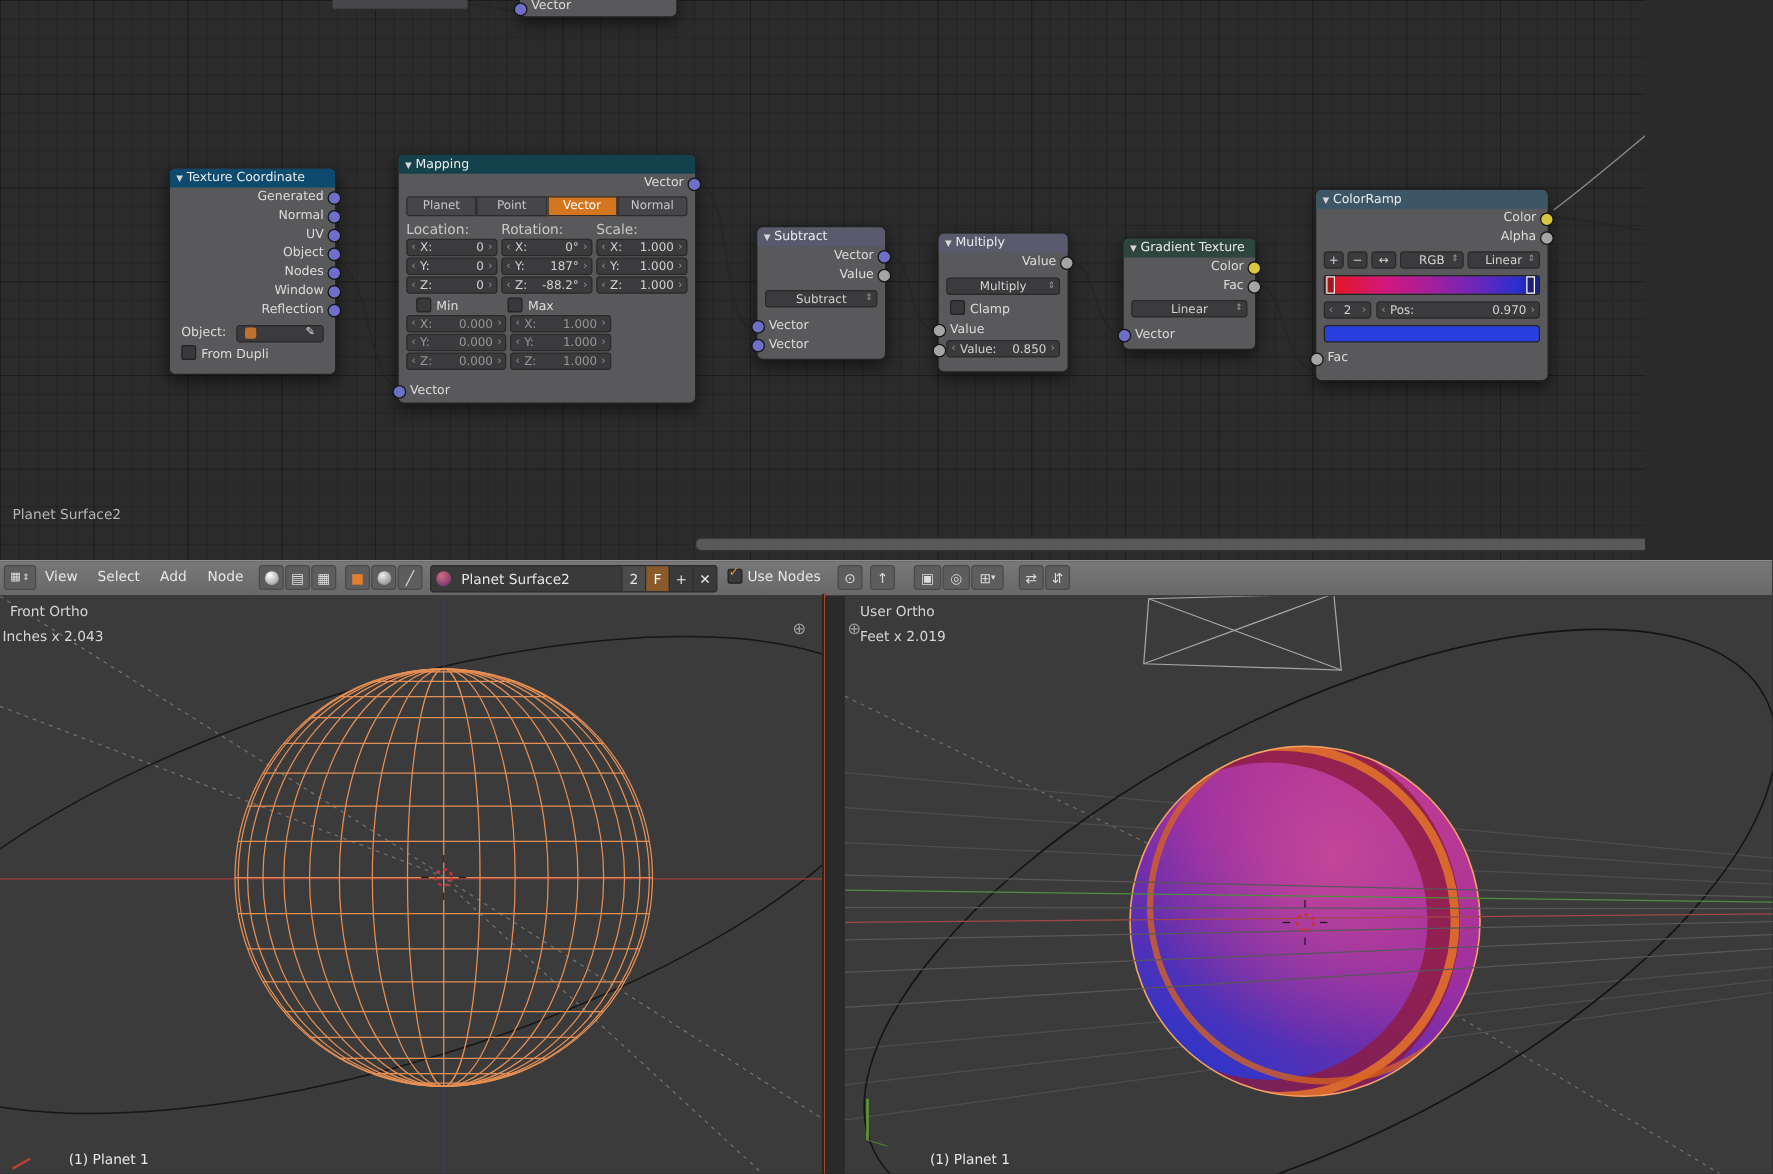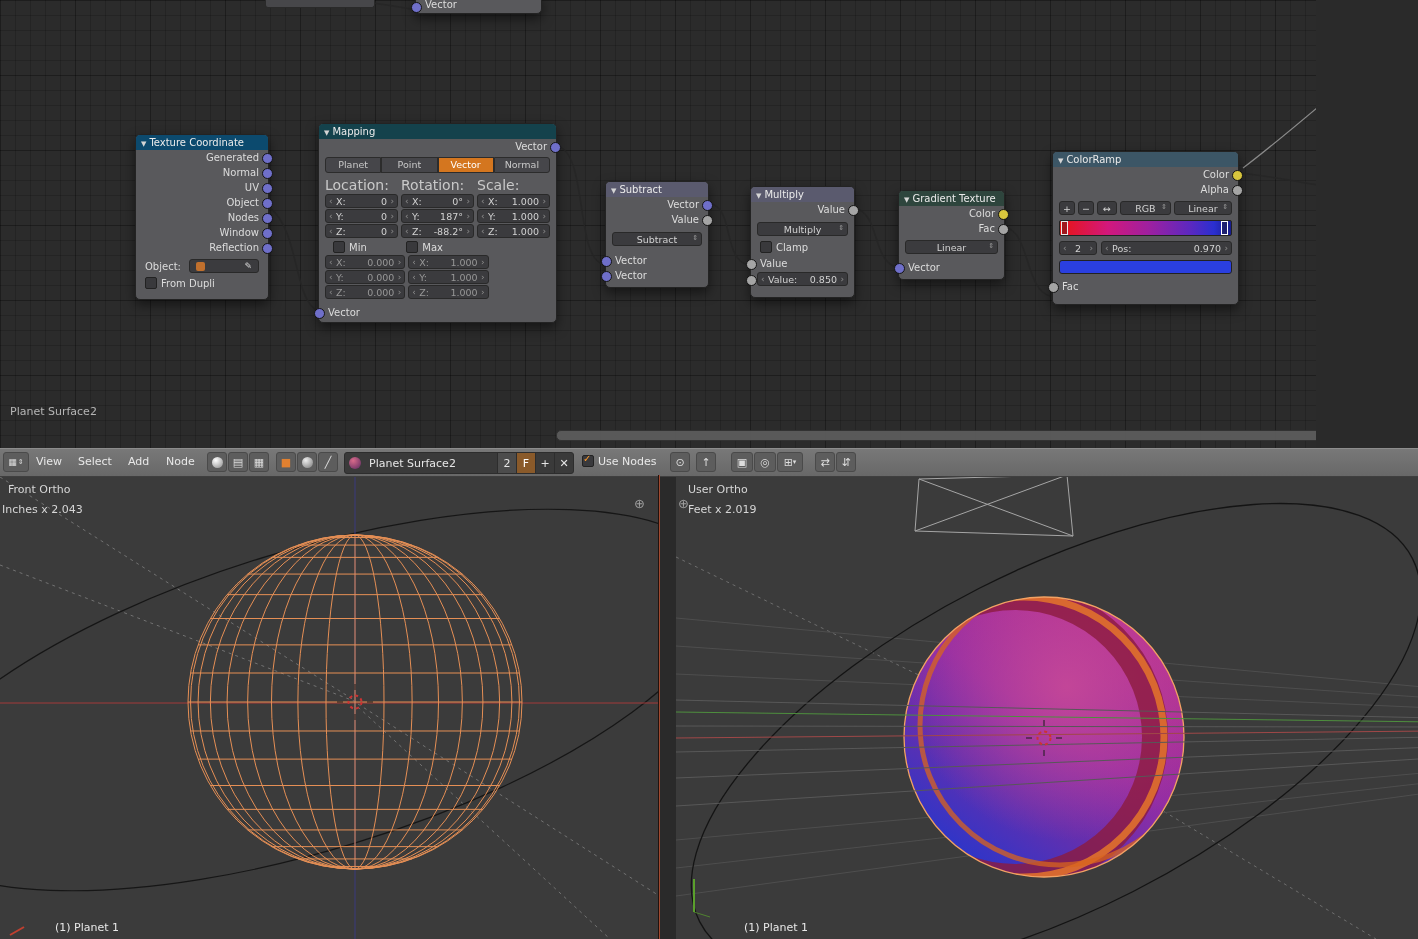--- a/index.html
+++ b/index.html
@@ -37,21 +37,21 @@
   .numfield::after{content:"›";position:absolute;right:3px;color:#8f8f8f;font-size:9px}
   .numfield.center{justify-content:center}
   .dim{color:#979797}
   .checkbox{display:inline-block;width:10px;height:10px;background:#39393c;border:1px solid #222;
         border-radius:2px;vertical-align:middle;margin-right:4px;position:relative;top:-1px}
   .checkbox.on::after{content:"✓";position:absolute;left:0;top:-3px;color:#ff9a2a;font-size:10px;font-weight:bold}
   .tabbtn{flex:1;height:14px;line-height:14px;text-align:center;background:#46464a;
         border:1px solid #2c2c2c;color:#c8c8c8;font-size:9.5px}
   .tabbtn.first{border-radius:3px 0 0 3px}.tabbtn.last{border-radius:0 3px 3px 0}
   .tabbtn.active{background:#d4761f;color:#fff}
-  .collabel{flex:1;font-size:14px;color:#c9c9c9}
+  .collabel{flex:1;font-size:11px;color:#c9c9c9}
   .ne-label{position:absolute;left:10px;top:405px;color:#b5b5b5;font-size:11px}
   .hscroll{position:absolute;left:556px;top:430px;width:842px;height:9px;background:#5f5f5f;
         border:1px solid #333;border-radius:5px;opacity:.9}
   .vscroll{position:absolute;left:1404px;top:298px;width:8px;height:130px;background:#5f5f5f;
         border:1px solid #333;border-radius:4px;opacity:.9}
   .corner-plus{position:absolute;color:#9f9f9f;font-size:13px;line-height:13px}
 
   
   .editor-header{position:absolute;left:0;top:448px;width:1418px;height:27px;
         background:linear-gradient(#787878,#686868);border-top:1px solid #8d8d8d;
@@ -101,21 +101,21 @@
 
   <div class="node" style="left:135px;top:134px;width:132px;height:164px">
     <div class="node-header" style="background:#0c4a6e"><span class="tri">▼</span><span>Texture Coordinate</span></div>
     <div class="nrow out"><span>Generated</span><span class="socket r sv"></span></div>
     <div class="nrow out"><span>Normal</span><span class="socket r sv"></span></div>
     <div class="nrow out"><span>UV</span><span class="socket r sv"></span></div>
     <div class="nrow out"><span>Object</span><span class="socket r sv"></span></div>
     <div class="nrow out"><span>Nodes</span><span class="socket r sv"></span></div>
     <div class="nrow out"><span>Window</span><span class="socket r sv"></span></div>
     <div class="nrow out"><span>Reflection</span><span class="socket r sv"></span></div>
-    <div class="nrow" style="display:flex;gap:8px;margin-top:4px">
+    <div class="nrow" style="display:flex;align-items:center;gap:8px;margin-top:4px">
       <span>Object:</span>
       <span class="widget" style="flex:1;justify-content:space-between">
         <span style="width:9px;height:9px;background:#c1702d;border-radius:2px;display:inline-block"></span>
         <span style="color:#ddd;font-size:9px">✎</span>
       </span>
     </div>
     <div class="nrow" style="margin-top:2px"><span class="checkbox"></span><span>From Dupli</span></div>
   </div>
 
   <div class="node" style="left:318px;top:123px;width:237px;height:198px">

